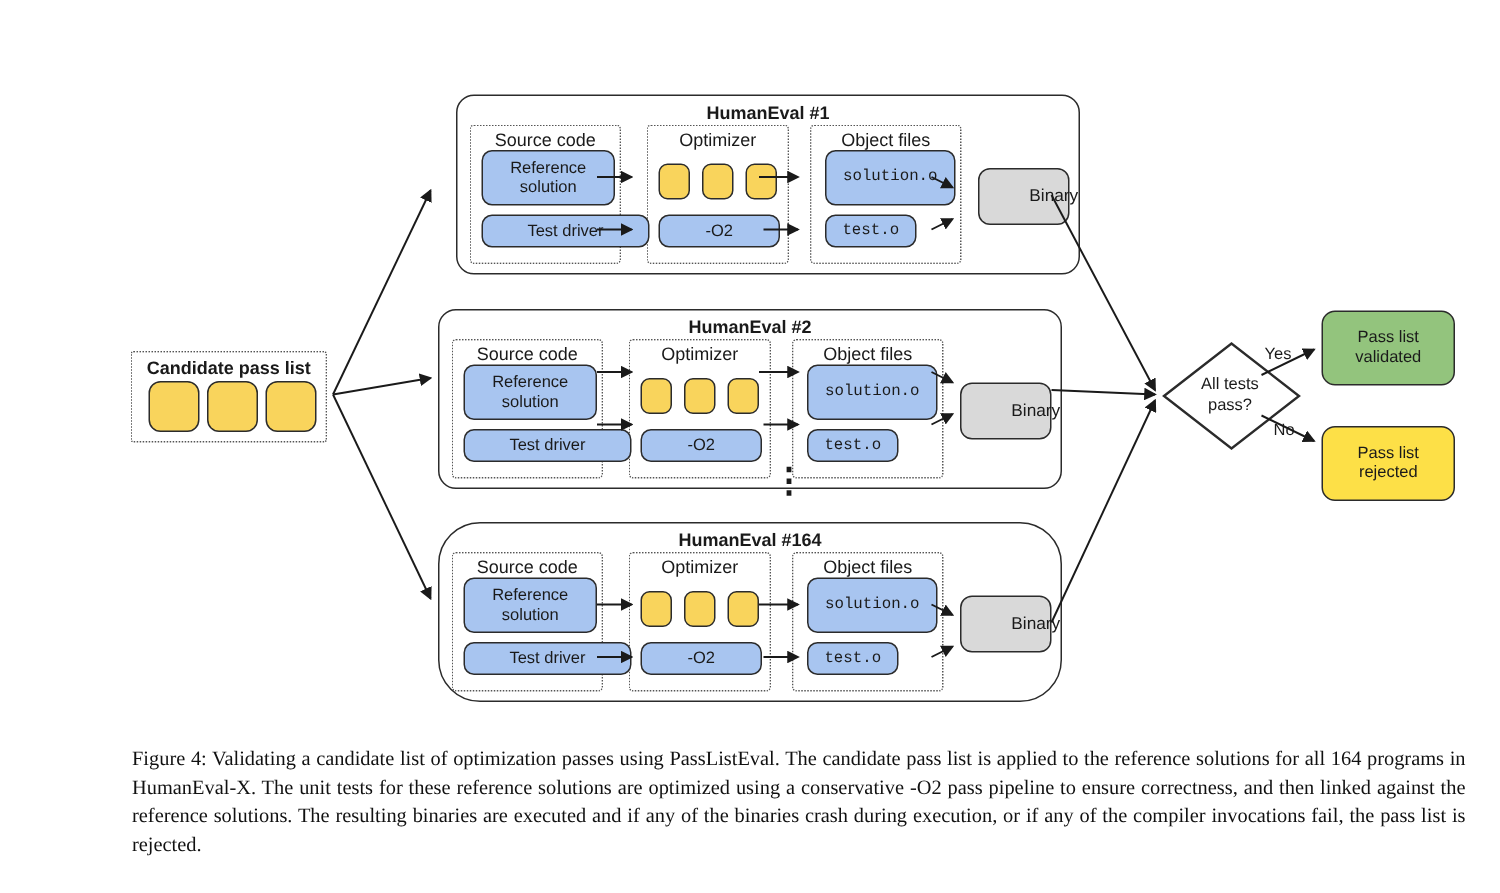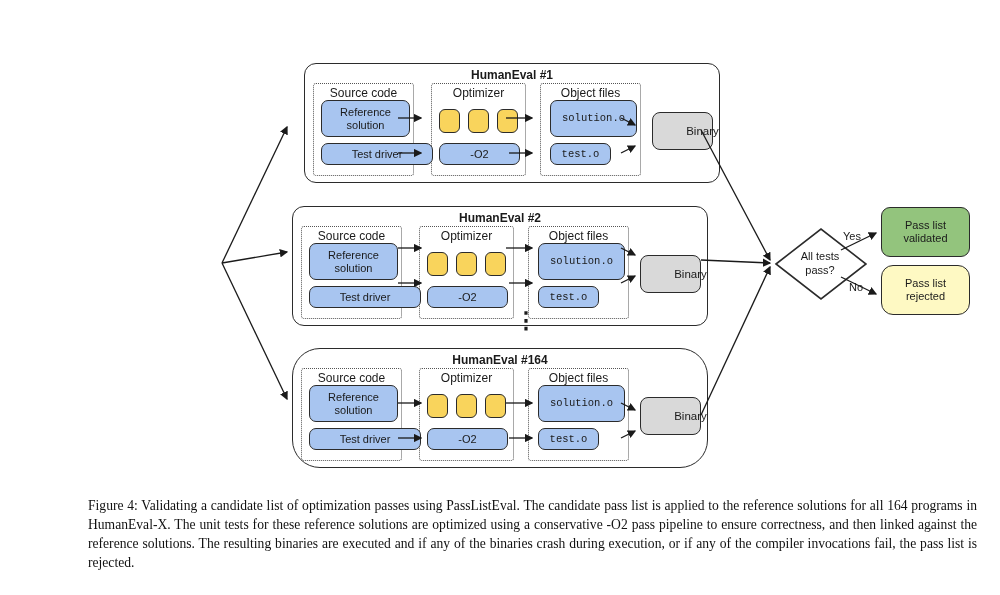--- a/index.html
+++ b/index.html
@@ -168,21 +168,21 @@
     display: flex;
     align-items: center;
     justify-content: center;
     text-align: center;
     font-size: 11px;
     line-height: 13px;
     z-index: 3;
     padding: 0 14px;
   }
   .outcome.ok  { top: 207px; background: #93c47d; }
-  .outcome.bad { top: 265px; background: #fef9c3; border-radius: 12px; }
+  .outcome.bad { top: 284px; background: #fde047; }
   
   .caption {
     position: absolute;
     left: 88px; top: 496px;
     width: 889px;
     font-family: "Liberation Serif", serif;
     font-size: 13.6px;
     line-height: 19px;
     text-align: justify;
     color: #111;
@@ -230,20 +230,26 @@
       <line x1="509" y1="438" x2="532" y2="438"></line>
       <line x1="621" y1="403" x2="635" y2="410"></line>
       <line x1="621" y1="438" x2="635" y2="431"></line>
       <line x1="701" y1="415" x2="770" y2="267"></line>
 
       <line x1="841" y1="250" x2="876" y2="233"></line>
       <line x1="841" y1="277" x2="876" y2="294"></line>
     </g>
   </svg>
 
+  <div class="candidate">
+    <div class="candidate-label">Candidate pass list</div>
+    <div class="chip c1"></div>
+    <div class="chip c2"></div>
+    <div class="chip c3"></div>
+  </div>
 
   <div class="block b1">
     <div class="block-title">HumanEval #1</div>
     <div class="dotted src">
       <div class="dotted-label">Source code</div>
     </div>
     <div class="dotted opt">
       <div class="dotted-label">Optimizer</div>
     </div>
     <div class="dotted obj">

